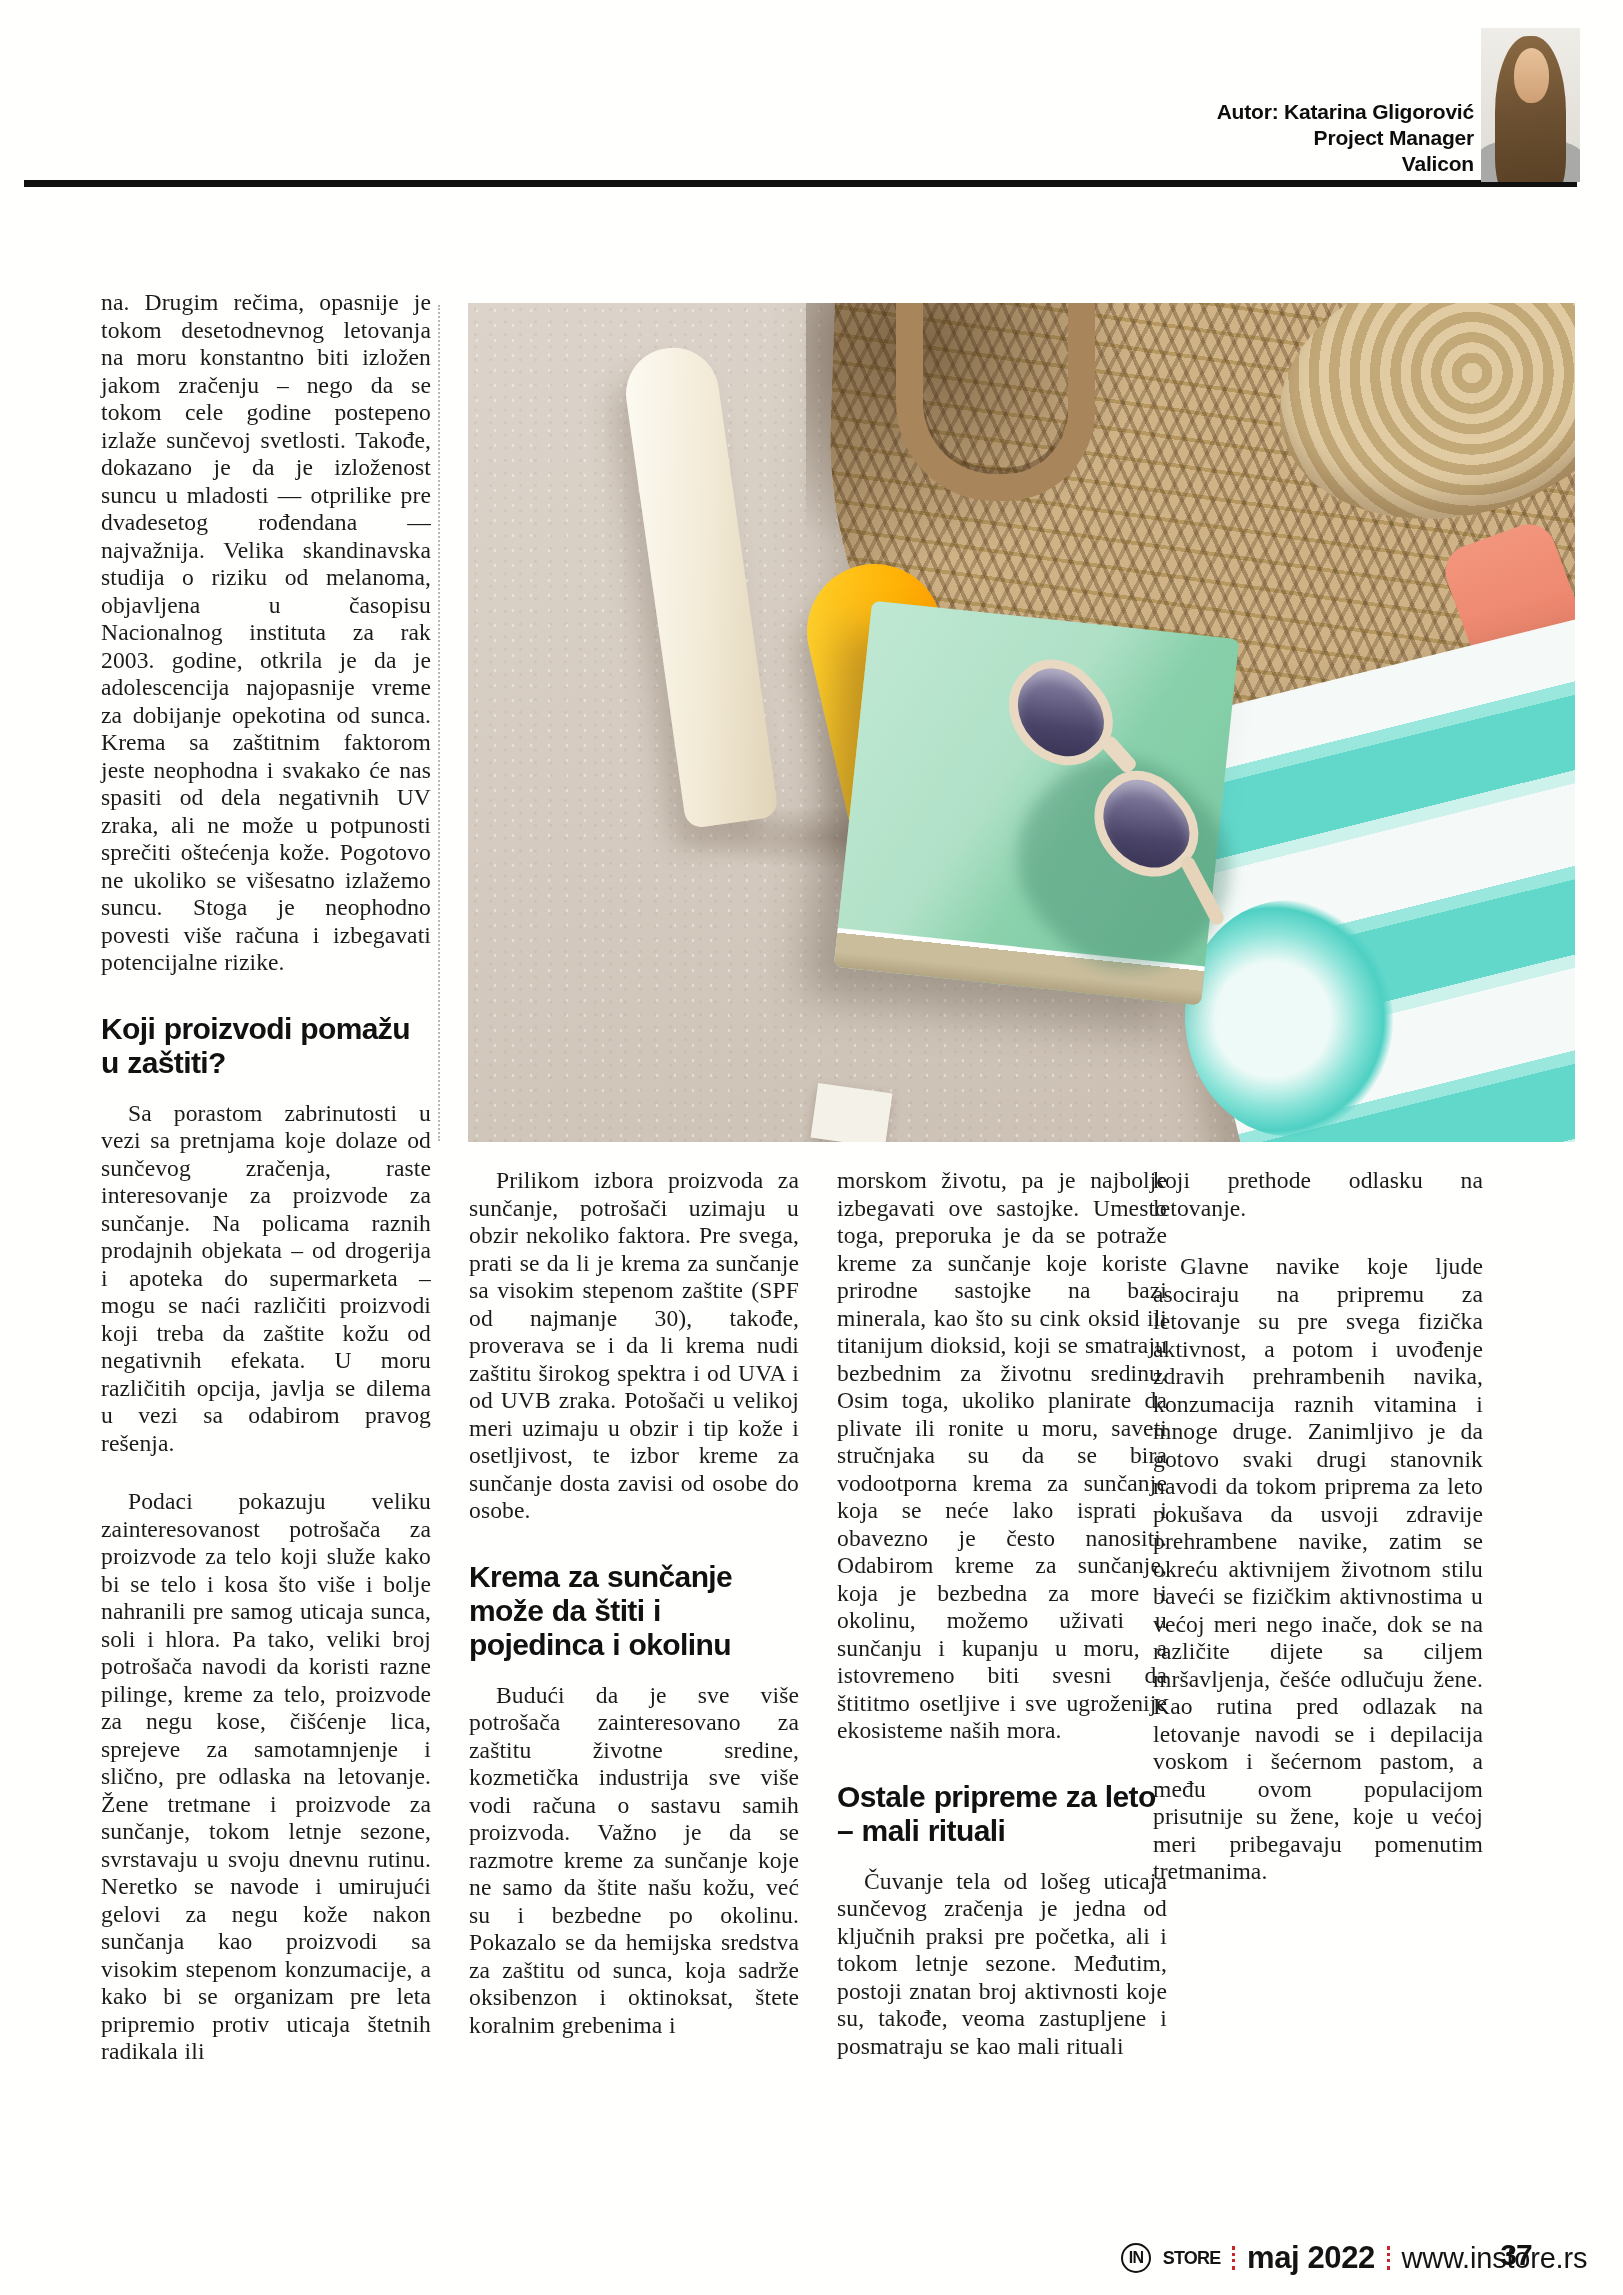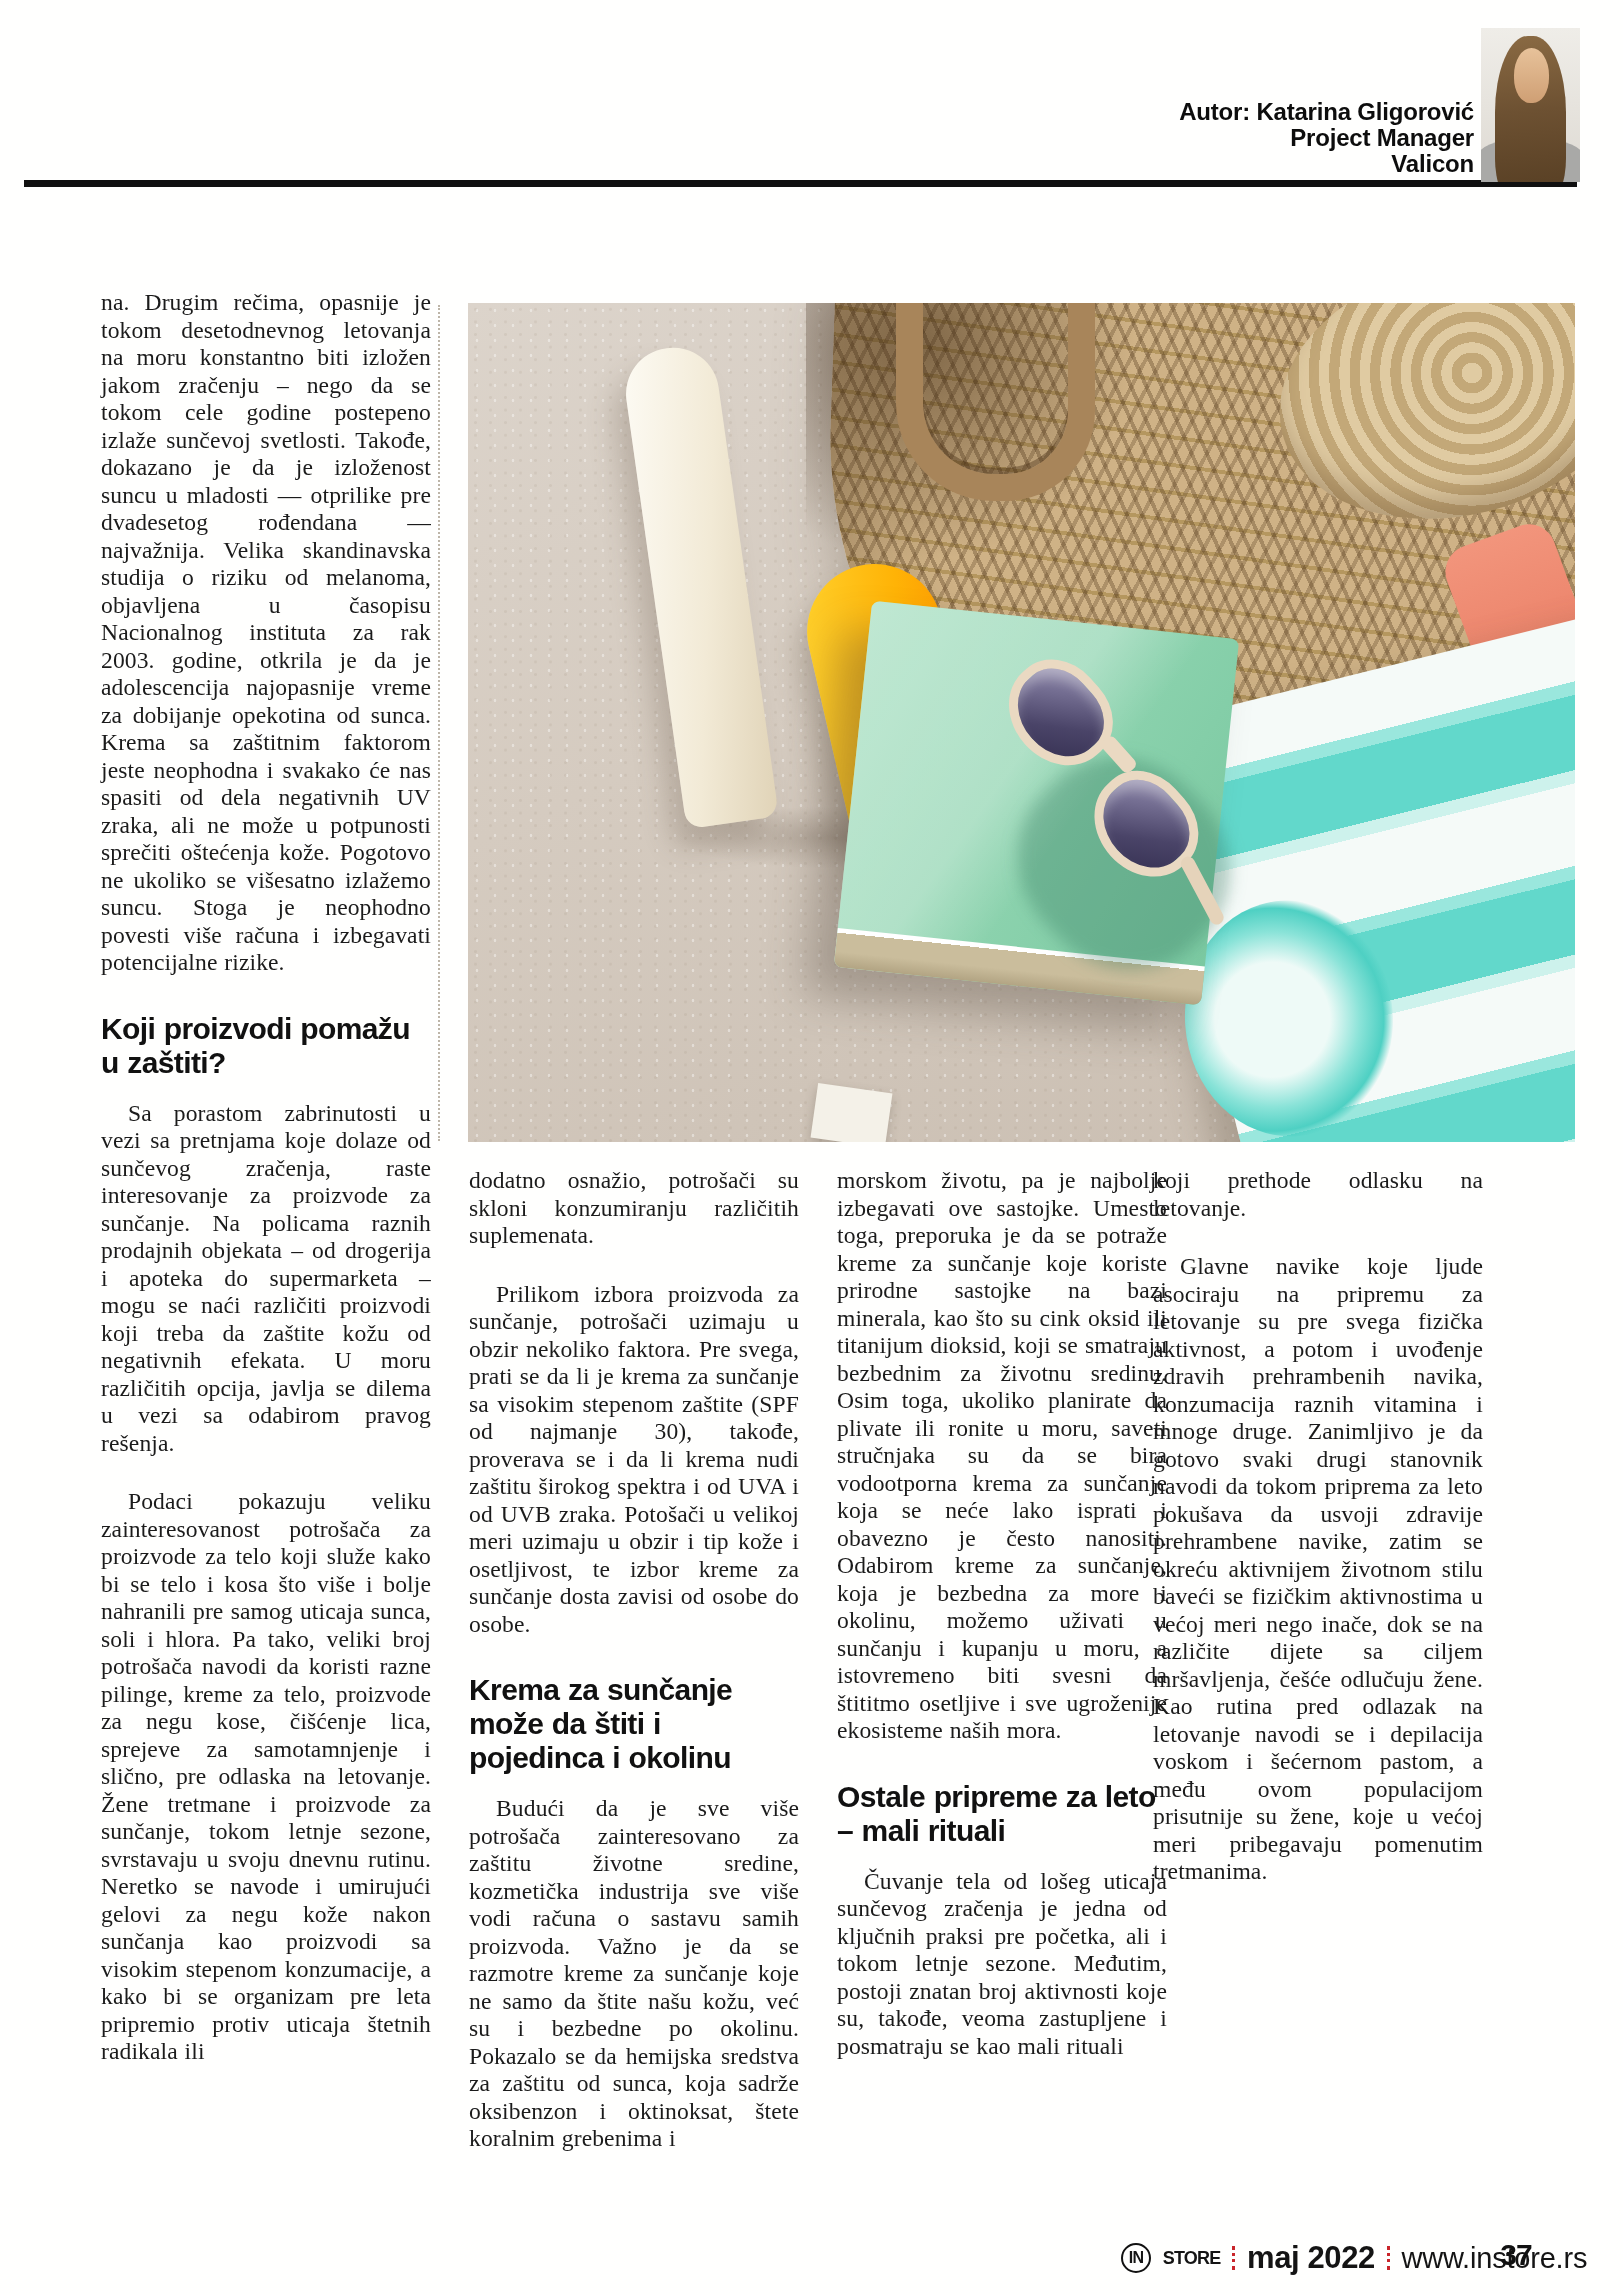--- a/index.html
+++ b/index.html
@@ -9,21 +9,21 @@
     background:#fffffe;
     font-family:"Liberation Serif","DejaVu Serif",serif;
     color:#1b1b1b;
     overflow:hidden;
   }
   
   .author-block{
     position:absolute; right:149px; top:99px;
     text-align:right;
     font-family:"Liberation Sans","DejaVu Sans",sans-serif;
-    font-weight:bold; font-size:24px; line-height:26px;
+    font-weight:bold; font-size:21px; line-height:26px;
     color:#0d0d0d; letter-spacing:-0.2px;
   }
   .portrait{
     position:absolute; left:1481px; top:28px; width:99px; height:154px;
     background:linear-gradient(#efede8,#dedad3);
     overflow:hidden; z-index:3;
   }
   .portrait .hair{
     position:absolute; left:14%; top:5%; width:72%; height:108%;
     border-radius:46% 46% 26% 26%;
@@ -284,21 +284,20 @@
   </div>
 
   <div class="col col-1">
     <p>na. Drugim rečima, opasnije je tokom desetodnevnog letovanja na moru konstantno biti izložen jakom zračenju – nego da se tokom cele godine postepeno izlaže sunčevoj svetlosti. Takođe, dokazano je da je izloženost suncu u mladosti — otprilike pre dvadesetog rođendana — najvažnija. Velika skandinavska studija o riziku od melanoma, objavljena u časopisu Nacionalnog instituta za rak 2003. godine, otkrila je da je adolescencija najopasnije vreme za dobijanje opekotina od sunca. Krema sa zaštitnim faktorom jeste neophodna i svakako će nas spasiti od dela negativnih UV zraka, ali ne može u potpunosti sprečiti oštećenja kože. Pogotovo ne ukoliko se višesatno izlažemo suncu. Stoga je neophodno povesti više računa i izbegavati potencijalne rizike.</p>
     <h2>Koji proizvodi pomažu u zaštiti?</h2>
     <p class="indent">Sa porastom zabrinutosti u vezi sa pretnjama koje dolaze od sunčevog zračenja, raste interesovanje za proizvode za sunčanje. Na policama raznih prodajnih objekata – od drogerija i apoteka do supermarketa – mogu se naći različiti proizvodi koji treba da zaštite kožu od negativnih efekata. U moru različitih opcija, javlja se dilema u vezi sa odabirom pravog rešenja.</p>
     <p class="indent">Podaci pokazuju veliku zainteresovanost potrošača za proizvode za telo koji služe kako bi se telo i kosa što više i bolje nahranili pre samog uticaja sunca, soli i hlora. Pa tako, veliki broj potrošača navodi da koristi razne pilinge, kreme za telo, proizvode za negu kose, čišćenje lica, sprejeve za samotamnjenje i slično, pre odlaska na letovanje. Žene tretmane i proizvode za sunčanje, tokom letnje sezone, svrstavaju u svoju dnevnu rutinu. Neretko se navode i umirujući gelovi za negu kože nakon sunčanja kao proizvodi sa visokim stepenom konzumacije, a kako bi se organizam pre leta pripremio protiv uticaja štetnih radikala ili</p>
   </div>
 
   <div class="col col-2">
-    <p>dodatno osnažio, potrošači su skloni konzumiranju različitih suplemenata.</p>
     <p class="indent">Prilikom izbora proizvoda za sunčanje, potrošači uzimaju u obzir nekoliko faktora. Pre svega, prati se da li je krema za sunčanje sa visokim stepenom zaštite (SPF od najmanje 30), takođe, proverava se i da li krema nudi zaštitu širokog spektra i od UVA i od UVB zraka. Potošači u velikoj meri uzimaju u obzir i tip kože i osetljivost, te izbor kreme za sunčanje dosta zavisi od osobe do osobe.</p>
     <h2>Krema za sunčanje može da štiti i pojedinca i okolinu</h2>
     <p class="indent">Budući da je sve više potrošača zainteresovano za zaštitu životne sredine, kozmetička industrija sve više vodi računa o sastavu samih proizvoda. Važno je da se razmotre kreme za sunčanje koje ne samo da štite našu kožu, već su i bezbedne po okolinu. Pokazalo se da hemijska sredstva za zaštitu od sunca, koja sadrže oksibenzon i oktinoksat, štete koralnim grebenima i</p>
   </div>
 
   <div class="col col-3">
     <p>morskom životu, pa je najbolje izbegavati ove sastojke. Umesto toga, preporuka je da se potraže kreme za sunčanje koje koriste prirodne sastojke na bazi minerala, kao što su cink oksid ili titanijum dioksid, koji se smatraju bezbednim za životnu sredinu. Osim toga, ukoliko planirate da plivate ili ronite u moru, saveti stručnjaka su da se bira vodootporna krema za sunčanje koja se neće lako isprati i obavezno je često nanositi. Odabirom kreme za sunčanje, koja je bezbedna za more i okolinu, možemo uživati u sunčanju i kupanju u moru, a istovremeno biti svesni da štititmo osetljive i sve ugroženije ekosisteme naših mora.</p>
     <h2>Ostale pripreme za leto – mali rituali</h2>
     <p class="indent">Čuvanje tela od lošeg uticaja sunčevog zračenja je jedna od ključnih praksi pre početka, ali i tokom letnje sezone. Međutim, postoji znatan broj aktivnosti koje su, takođe, veoma zastupljene i posmatraju se kao mali rituali</p>
   </div>

